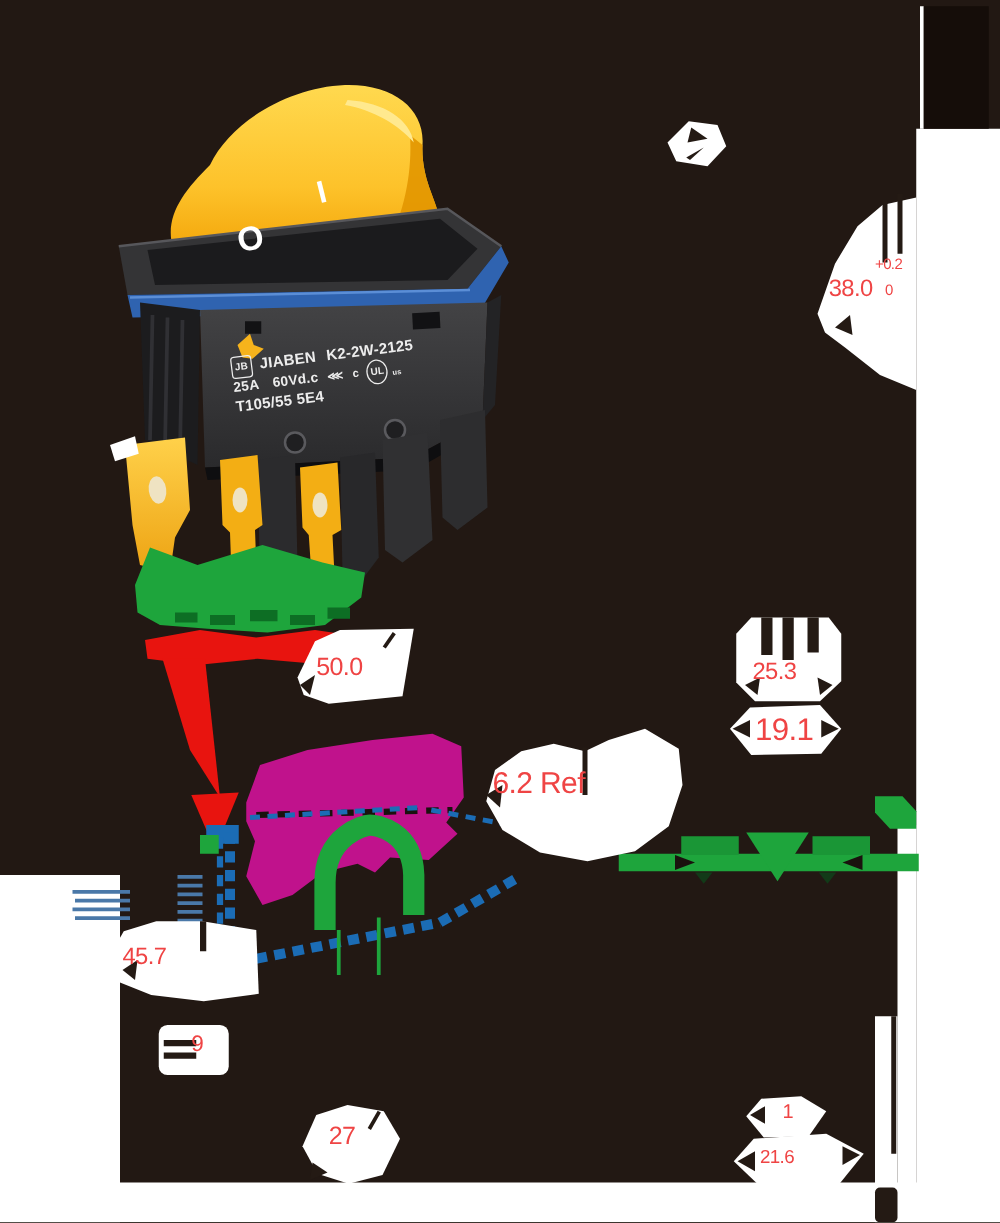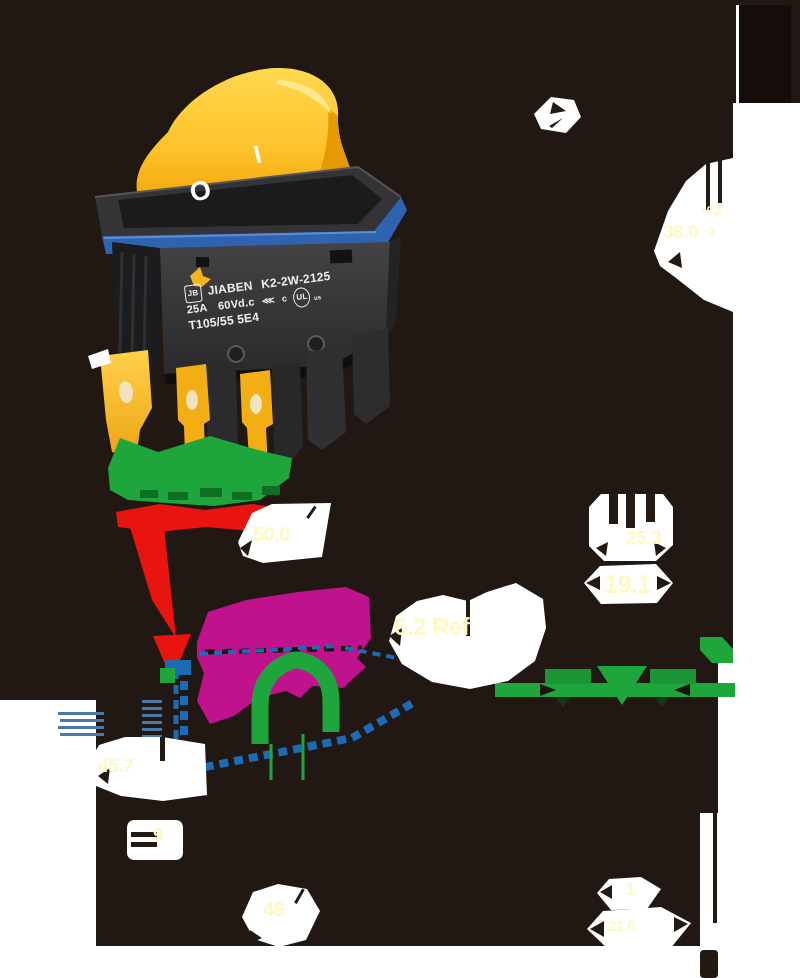--- a/index.html
+++ b/index.html
@@ -1,20 +1,20 @@
 <!DOCTYPE html>
 <html><head>
 <meta charset="utf-8">
 <style>
   html,body{margin:0;padding:0;background:#221813;}
   #canvas{position:relative;width:800px;height:978px;background:#221813;overflow:hidden;
           font-family:"Liberation Sans",sans-serif;}
   .abs{position:absolute;}
   svg{display:block;}
-  .dim{position:absolute;font-weight:700;color:#fef9c3;letter-spacing:-0.5px;line-height:1;
+  .dim{position:absolute;font-weight:400;color:#ef4444;letter-spacing:-0.5px;line-height:1;
        font-family:"Liberation Sans",sans-serif;white-space:nowrap;}
   .mark{position:absolute;color:#ffffff;font-weight:700;line-height:1;white-space:nowrap;}
   .nameplate{position:absolute;left:186px;top:274px;width:190px;transform:rotate(-7deg);
              color:#ededed;white-space:nowrap;}
   .np-row{height:16px;line-height:16px;font-size:12px;font-weight:700;letter-spacing:0.2px;}
   .np-logo{display:inline-block;border:1px solid #ededed;border-radius:3px;font-size:8px;
            padding:0 2px;margin-right:3px;vertical-align:1px;}
   .np-small{font-size:9px;margin-left:4px;}
   .np-ul{display:inline-block;border:1px solid #ededed;border-radius:50%;font-size:8px;
          padding:1px 2px;margin-left:3px;}
@@ -211,22 +211,22 @@
     <span class="np-ul">UL</span>
     <span class="np-us">us</span>
   </div>
   <div class="np-row">T105/55 5E4</div>
 </div>
 
 <div class="dim" style="left:663px;top:222px;font-size:19px;">38.0</div>
 <div class="dim" style="left:700px;top:205px;font-size:12px;">+0.2</div>
 <div class="dim" style="left:708px;top:226px;font-size:12px;">0</div>
 <div class="dim" style="left:253px;top:524px;font-size:20px;">50.0</div>
-<div class="dim" style="left:602px;top:528px;font-size:19px;margin-left:24px;">25.3</div>
+<div class="dim" style="left:602px;top:528px;font-size:19px;">25.3</div>
 <div class="dim" style="left:604px;top:572px;font-size:25px;">19.1</div>
 <div class="dim" style="left:394px;top:615px;font-size:24px;">6.2 Ref</div>
 <div class="dim" style="left:98px;top:756px;font-size:19px;">45.7</div>
 <div class="dim" style="left:153px;top:826px;font-size:18px;">9</div>
-<div class="dim" style="left:263px;top:899px;font-size:20px;">46</div>
+<div class="dim" style="left:263px;top:899px;font-size:20px;">27</div>
 <div class="dim" style="left:626px;top:882px;font-size:16px;">1</div>
 <div class="dim" style="left:608px;top:918px;font-size:15px;">21.6</div>
 
 </div>
 
 </body></html>

